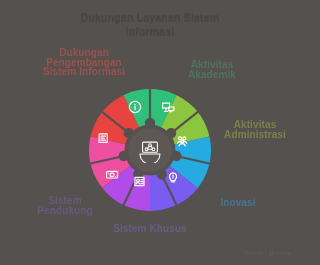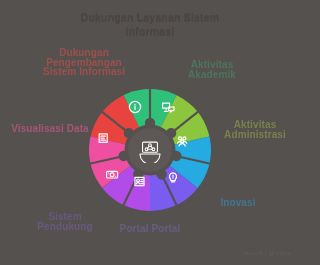--- a/index.html
+++ b/index.html
@@ -28,21 +28,21 @@
     font-size:10px;font-weight:bold;line-height:9.5px;
     text-align:center;
     letter-spacing:.1px;
     white-space:pre-line;
     opacity:.86;
   }
   .lbl-pengembangan{left:36px;top:48px;width:96px;color:#a8504c;}
   .lbl-akademik    {left:166px;top:60px;width:92px;color:#4e7a5c;}
   .lbl-visualisasi {left:8px;top:124px;width:84px;color:#b4557f;text-align:center;}
   .lbl-administrasi{left:212px;top:120px;width:86px;color:#7d8a4a;text-align:center;}
-  .lbl-pendukung   {left:24px;top:196px;width:82px;color:#6a5a86;margin-top:16px;}
+  .lbl-pendukung   {left:24px;top:196px;width:82px;color:#6a5a86;}
   .lbl-inovasi     {left:206px;top:198px;width:64px;color:#3f7c9c;text-align:center;}
   .lbl-portal      {left:108px;top:224px;width:84px;color:#6a5f8c;}
 
   
   .wheel{
     position:absolute;left:88px;top:88px;width:124px;height:124px;
   }
   .wheel svg{display:block;width:124px;height:124px;}
 
   .hub{
@@ -70,24 +70,23 @@
   </div>
 
   <div class="label lbl-pengembangan">Dukungan
 Pengembangan
 Sistem Informasi</div>
   <div class="label lbl-akademik">Aktivitas
 Akademik</div>
   <div class="label lbl-administrasi">Aktivitas
 Administrasi</div>
   <div class="label lbl-inovasi">Inovasi</div>
-  <div class="label lbl-portal">Portal Portal</div>
+  <div class="label lbl-portal">Sistem Khusus</div>
   <div class="label lbl-pendukung">Sistem
 Pendukung</div>
-  <div class="label lbl-visualisasi">Visualisasi Data</div>
 
   <div class="wheel">
     <svg viewBox="0 0 124 124" xmlns="http://www.w3.org/2000/svg">
       <defs>
 
         <mask id="ring">
           <rect width="124" height="124" fill="#000"></rect>
           <circle cx="62" cy="62" r="61" fill="#fff"></circle>
           <circle cx="62" cy="62" r="25.5" fill="#000"></circle>
         </mask>

